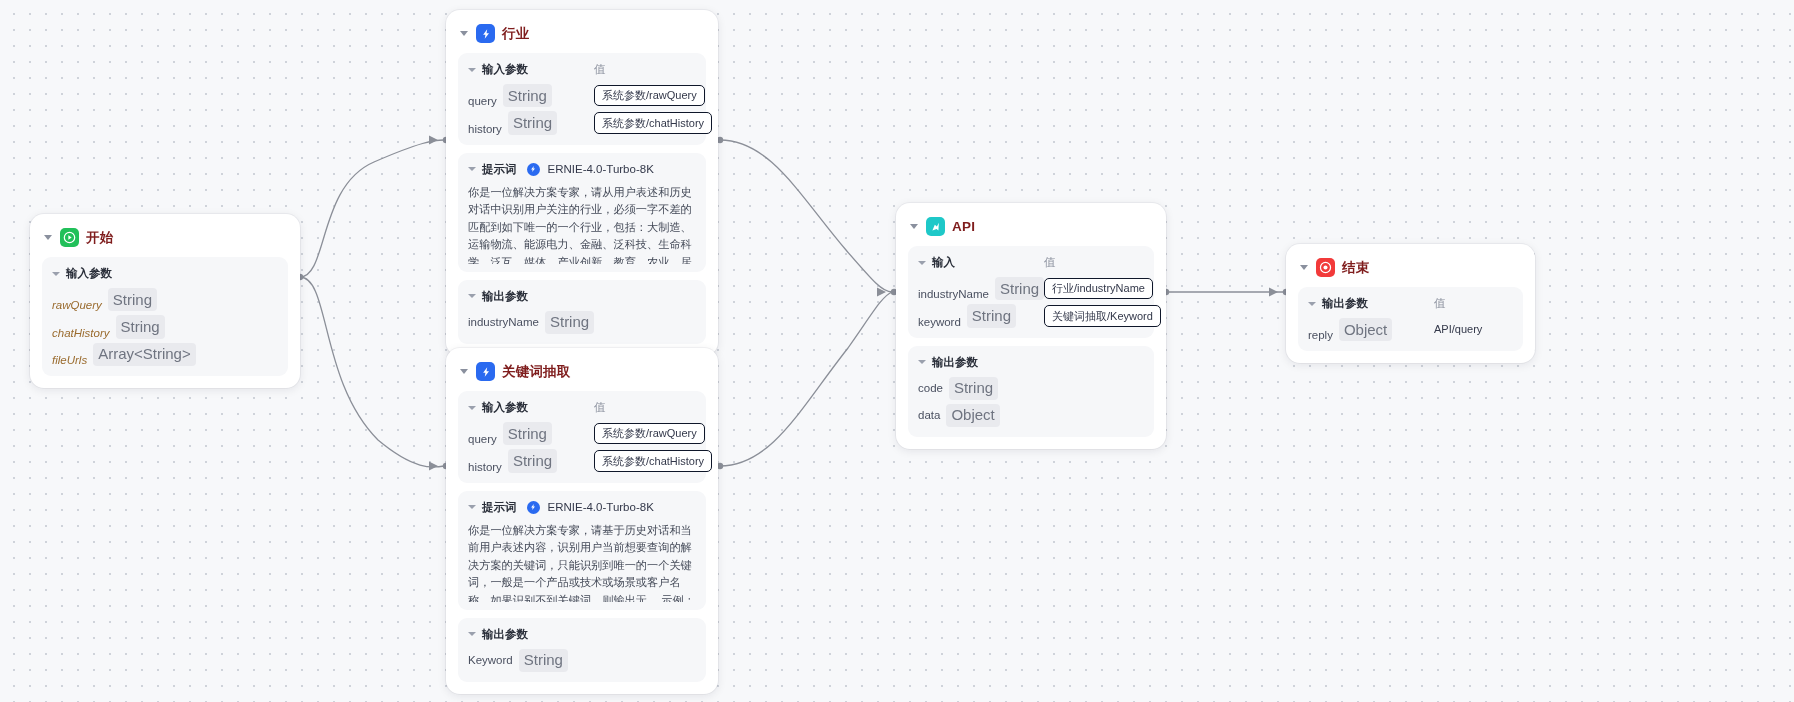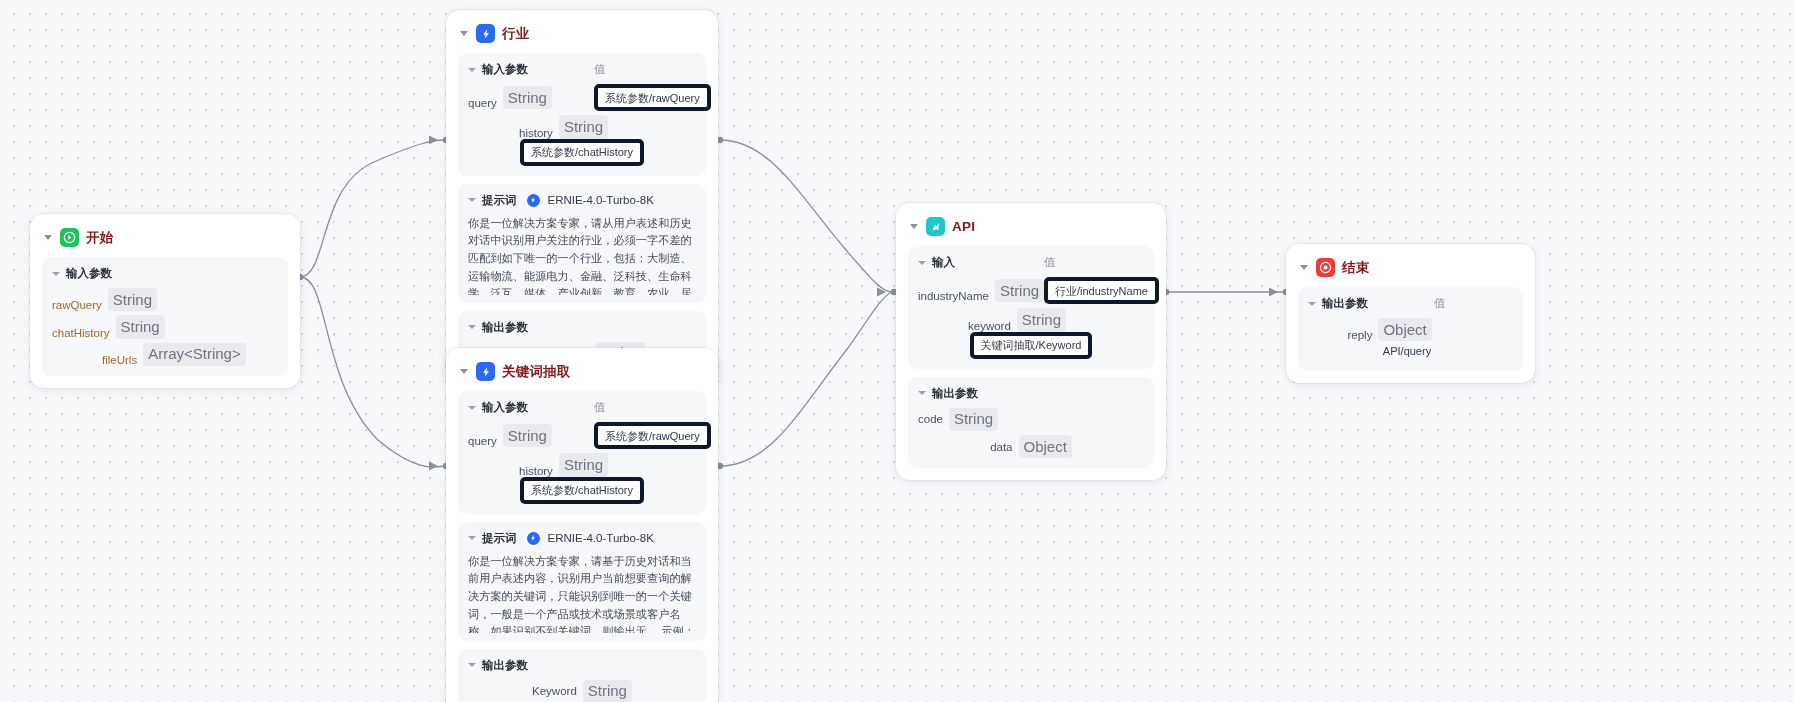--- a/index.html
+++ b/index.html
@@ -57,32 +57,32 @@
     border-right: 4px solid transparent;
     border-top: 4.5px solid #9aa0ad;
   }
   .section-title { font-size: 11.5px; font-weight: 700; color: #2a2f3a; text-align: center; }
   .value-head { font-size: 11.5px; color: #8b919e; font-weight: 400; }
 
   .grid-head { display: flex; align-items: center; margin-bottom: 7px; }
   .grid-head .left { display: flex; align-items: center; gap: 6px; width: 126px; flex: none; }
 
   .prow { display: flex; align-items: center; min-height: 19px; margin-bottom: 4px; }
-  .prow:last-child { margin-bottom: 0; flex-direction: column; }
+  .prow:last-child { margin-bottom: 0; }
   .pleft { display: flex; align-items: flex-end; gap: 6px; width: 126px; flex: none; }
   .pname { font-size: 11.5px; color: #4a5060; white-space: nowrap; }
-  .pname.accent { color: #9a6b2e; }
+  .pname.accent { color: #9a6b2e; font-style: italic; }
   .chip {
     font-size: 15px; color: #6f7480;
     background: #e9eaee; border-radius: 4px;
     padding: 1.5px 5px; white-space: nowrap; line-height: 1.35;
   }
   .vchip {
     font-size: 11px; color: #33384a;
-    background: #ffffff; border: 4px solid #0f172a;
+    background: #ffffff; border: 1px solid #0f172a;
     border-radius: 5px; padding: 2.5px 7px;
     white-space: nowrap; line-height: 1.3;
   }
 
   .model-name { font-size: 11.5px; color: #33384a; margin-left: 2px; }
   .model-icon {
     width: 13px; height: 13px; border-radius: 50%;
     background: #2a6af0; flex: none;
     display: flex; align-items: center; justify-content: center;
     margin-left: 4px;

